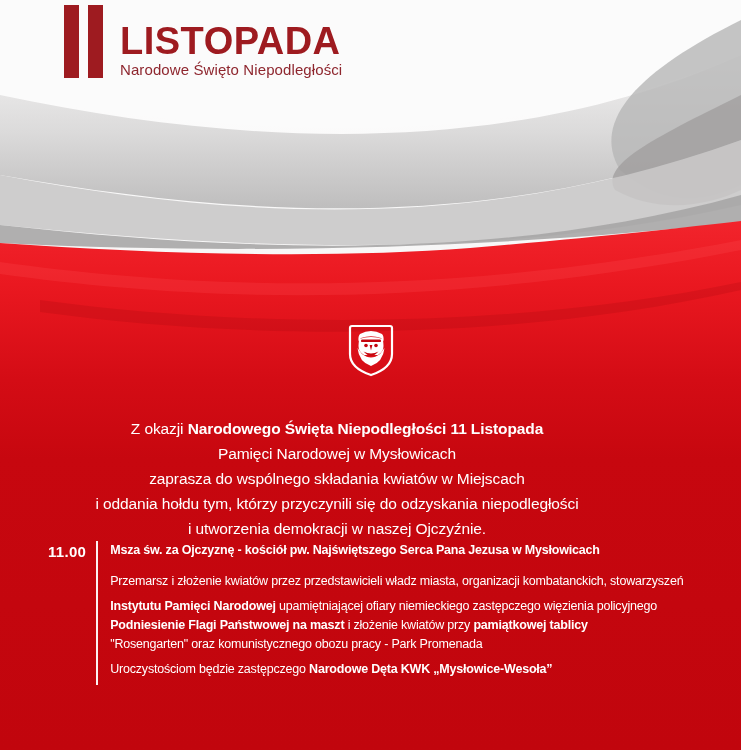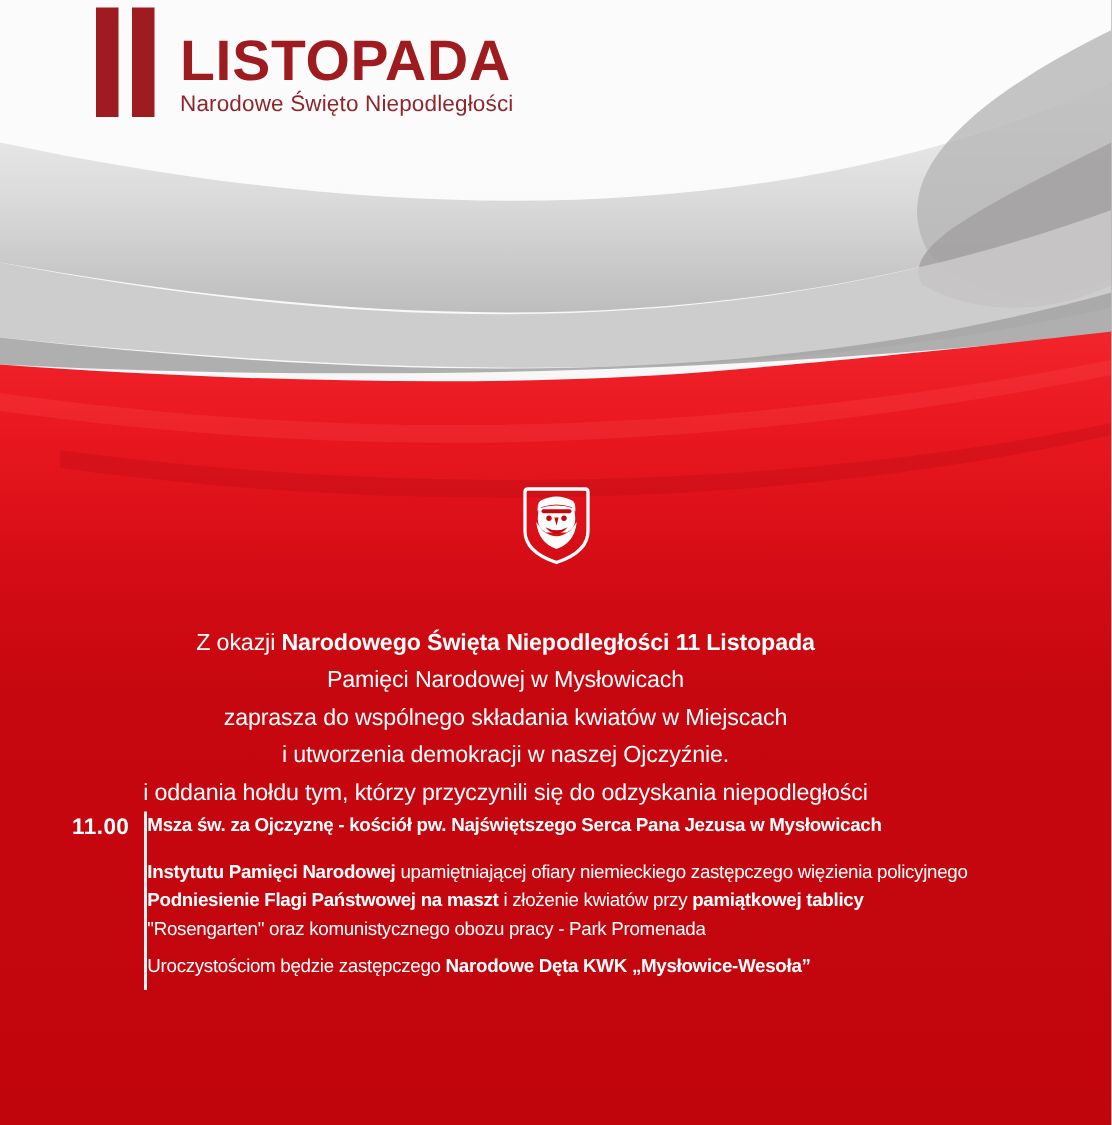--- a/index.html
+++ b/index.html
@@ -30,21 +30,21 @@
   .invitation{
     position:absolute;top:389px;left:0;width:674px;text-align:center;
     color:var(--white);font-size:15.5px;line-height:25px;letter-spacing:-0.1px;margin-top:27px;
   }
   .invitation .b{font-weight:700;}
 
   
   .schedule{position:absolute;top:541px;left:48px;display:flex;color:var(--white);}
   .time{font-weight:700;font-size:15px;line-height:19px;padding-top:1px;letter-spacing:0.3px;text-align:right;}
   .sep{width:2px;background:rgba(255,255,255,0.95);margin-left:10px;align-self:stretch;}
-  .events{font-size:12.5px;line-height:19px;letter-spacing:-0.2px;}
+  .events{margin-left:12px;font-size:12.5px;line-height:19px;letter-spacing:-0.2px;}
   .event{margin-bottom:6px;}
   .event:first-child{margin-bottom:12px;}
   .evt-line{white-space:nowrap;}
   .events .b{font-weight:700;}
 </style>
 </head>
 <body>
 
 <div id="poster">
 
@@ -101,32 +101,33 @@
         <circle cx="29" cy="21.5" r="1.8"></circle>
       <path d="M22.6,21 L25.4,21 L24,26.5 Z"></path>
       <path d="M16.5,27.5 Q24,31.5 31.5,27.5 Q24,36 16.5,27.5 Z"></path>
     </g>
   </svg>
 
   <div class="invitation">
       <div><span>Z okazji </span><span class="b">Narodowego Święta Niepodległości 11 Listopada</span></div>
       <div><span>Pamięci Narodowej w Mysłowicach</span></div>
       <div><span>zaprasza do wspólnego składania kwiatów w Miejscach</span></div>
+      <div><span>i oddania hołdu tym, którzy przyczynili się do odzyskania niepodległości</span></div>
       <div><span>i utworzenia demokracji w naszej Ojczyźnie.</span></div>
-      <div><span>i oddania hołdu tym, którzy przyczynili się do odzyskania niepodległości</span></div>
     </div>
 
   <div class="schedule">
     <div class="time">11.00</div>
     <div class="sep"></div>
     <div class="events">
         <div class="event">
           <div class="evt-line"><span class="b">Msza św. za Ojczyznę - kościół pw. Najświętszego Serca Pana Jezusa w Mysłowicach</span></div>
         </div>
         <div class="event">
+          <div class="evt-line"><span>Przemarsz i złożenie kwiatów przez przedstawicieli władz miasta, organizacji kombatanckich, stowarzyszeń</span></div>
         </div>
         <div class="event">
           <div class="evt-line"><span class="b">Instytutu Pamięci Narodowej</span><span> upamiętniającej ofiary niemieckiego zastępczego więzienia policyjnego</span></div>
           <div class="evt-line"><span class="b">Podniesienie Flagi Państwowej na maszt</span><span> i złożenie kwiatów przy </span><span class="b">pamiątkowej tablicy</span></div>
           <div class="evt-line"><span>"Rosengarten" oraz komunistycznego obozu pracy - Park Promenada</span></div>
         </div>
         <div class="event">
           <div class="evt-line"><span>Uroczystościom będzie zastępczego </span><span class="b">Narodowe Dęta KWK „Mysłowice-Wesoła”</span></div>
         </div>
       </div>

